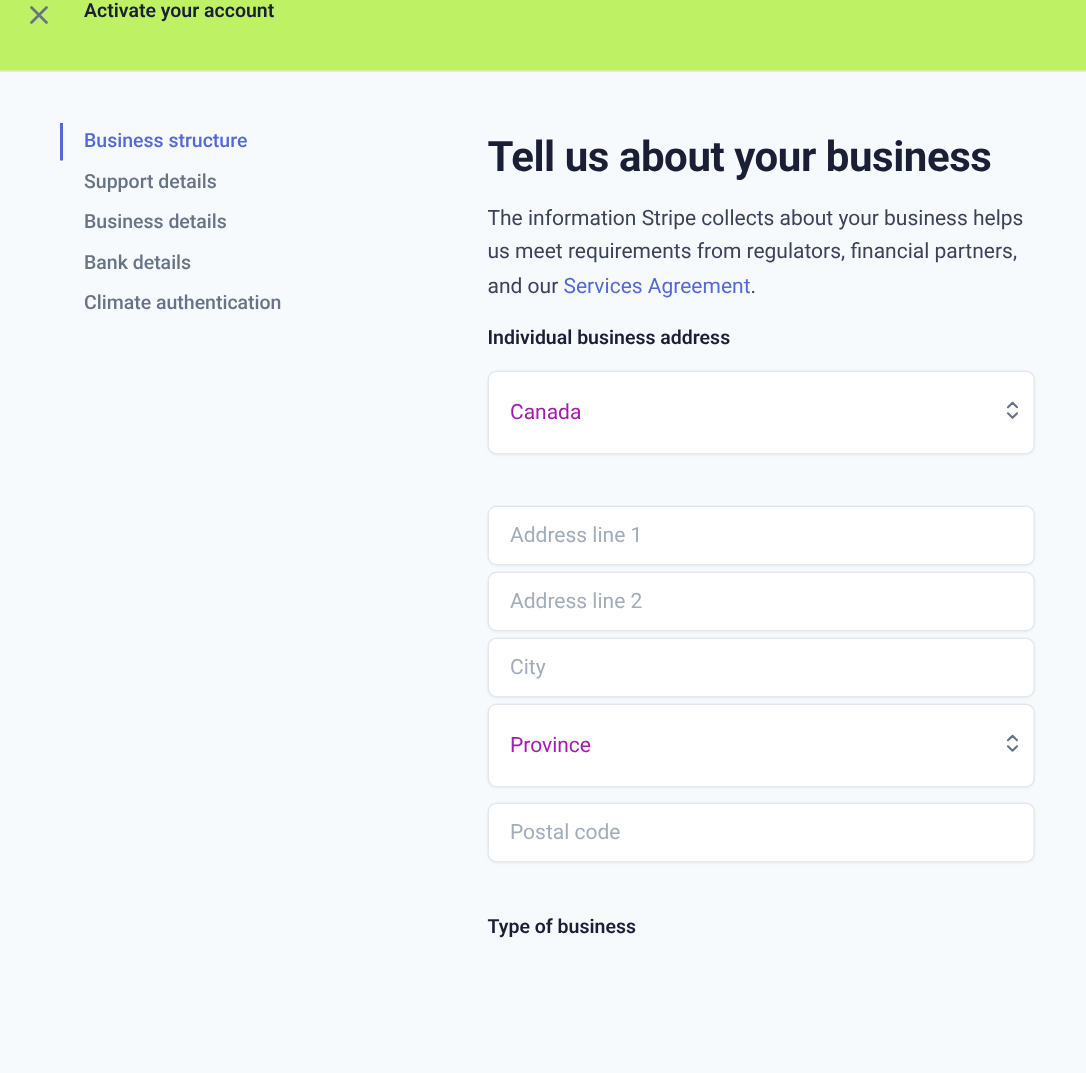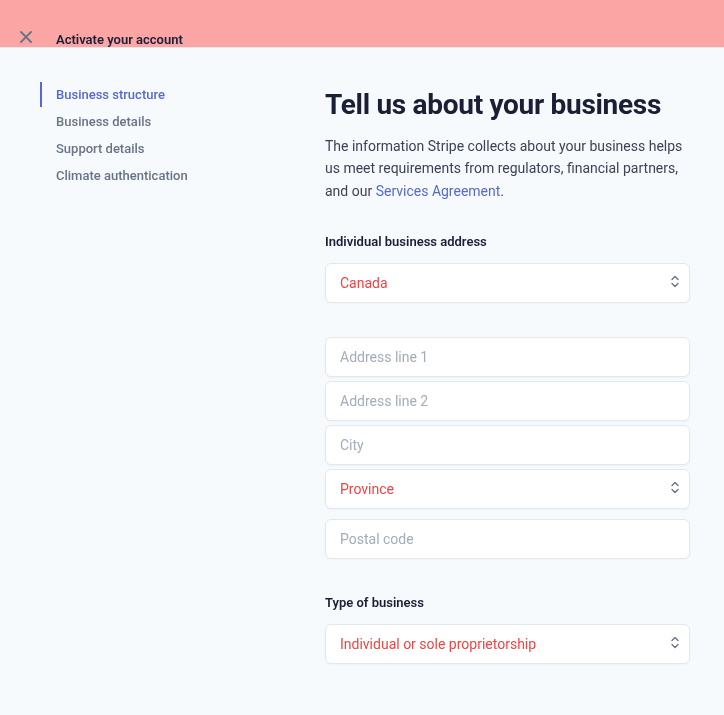--- a/index.html
+++ b/index.html
@@ -11,23 +11,23 @@
       font-family: -apple-system, BlinkMacSystemFont, "Segoe UI", Roboto, "Helvetica Neue", Arial, sans-serif;
       background: #f7fafc;
       width: 724px;
       height: 715px;
       overflow: hidden;
       color: #1a1f36;
     }
     .header {
       height: 48px;
       border-bottom: 1px solid #e3e8ee;
-      background: #fca5a5;
-      display: flex;
-      align-items: flex-end;
+      background: #bef264;
+      display: flex;
+      align-items: flex-start;
       padding: 0 16px;
     }
     .close-btn {
       background: none;
       border: none;
       cursor: pointer;
       color: #697386;
       display: flex;
       align-items: center;
       justify-content: center;
@@ -73,45 +73,45 @@
       font-weight: 700;
       color: #1a1f36;
       margin-top: 6px;
       margin-bottom: 14px;
       letter-spacing: -0.3px;
     }
     .main-description {
       font-size: 14px;
       line-height: 1.6;
       color: #3c4257;
-      margin-bottom: 32px;
+      margin-bottom: 16px;
     }
     .link {
       color: #5469d4;
       cursor: pointer;
     }
     .section-label {
       font-size: 13px;
       font-weight: 600;
       color: #1a1f36;
       margin-bottom: 14px;
     }
     .select-wrap {
       position: relative;
       margin-bottom: 10px;
     }
     .select-field {
       width: 100%;
-      height: 40px;
+      height: 56px;
       border: 1px solid #e3e8ee;
       border-radius: 6px;
       background: #ffffff;
       padding: 0 14px;
       font-size: 14px;
-      color: #ef4444;
+      color: #a21caf;
       display: flex;
       align-items: center;
       cursor: pointer;
       box-shadow: 0 1px 2px rgba(0,0,0,0.03);
     }
     .select-caret {
       position: absolute;
       right: 10px;
       top: 50%;
       transform: translateY(-50%);
@@ -152,24 +152,27 @@
   </button>
   <div class="header-title">Activate your account</div>
 </div>
 
 <div class="content">
   <nav class="sidebar">
     <div class="sidebar-item active">
       <span>Business structure</span>
     </div>
     <div class="sidebar-item">
+      <span>Support details</span>
+    </div>
+    <div class="sidebar-item">
       <span>Business details</span>
     </div>
     <div class="sidebar-item">
-      <span>Support details</span>
+      <span>Bank details</span>
     </div>
     <div class="sidebar-item">
       <span>Climate authentication</span>
     </div>
   </nav>
 
   <main class="main">
     <h1 class="main-title">Tell us about your business</h1>
     <p class="main-description">
       <span>The information Stripe collects about your business helps us meet requirements from regulators, financial partners, and our </span><span class="link">Services Agreement</span><span>.</span>
@@ -206,27 +209,16 @@
         </svg>
       </span>
     </div>
 
     <input class="input-field" placeholder="Postal code" style="">
 
     <div class="section-gap"></div>
 
     <div class="section-label">Type of business</div>
 
-    <div class="select-wrap">
-      <div class="select-field">
-        <span>Individual or sole proprietorship</span>
-      </div>
-      <span class="select-caret">
-        <svg width="10" height="14" viewBox="0 0 10 14">
-          <path d="M2 5 L5 2 L8 5" stroke="currentColor" stroke-width="1.4" fill="none" stroke-linecap="round" stroke-linejoin="round"></path>
-          <path d="M2 9 L5 12 L8 9" stroke="currentColor" stroke-width="1.4" fill="none" stroke-linecap="round" stroke-linejoin="round"></path>
-        </svg>
-      </span>
-    </div>
 
     
   </main>
 </div>
 
 </body></html>

